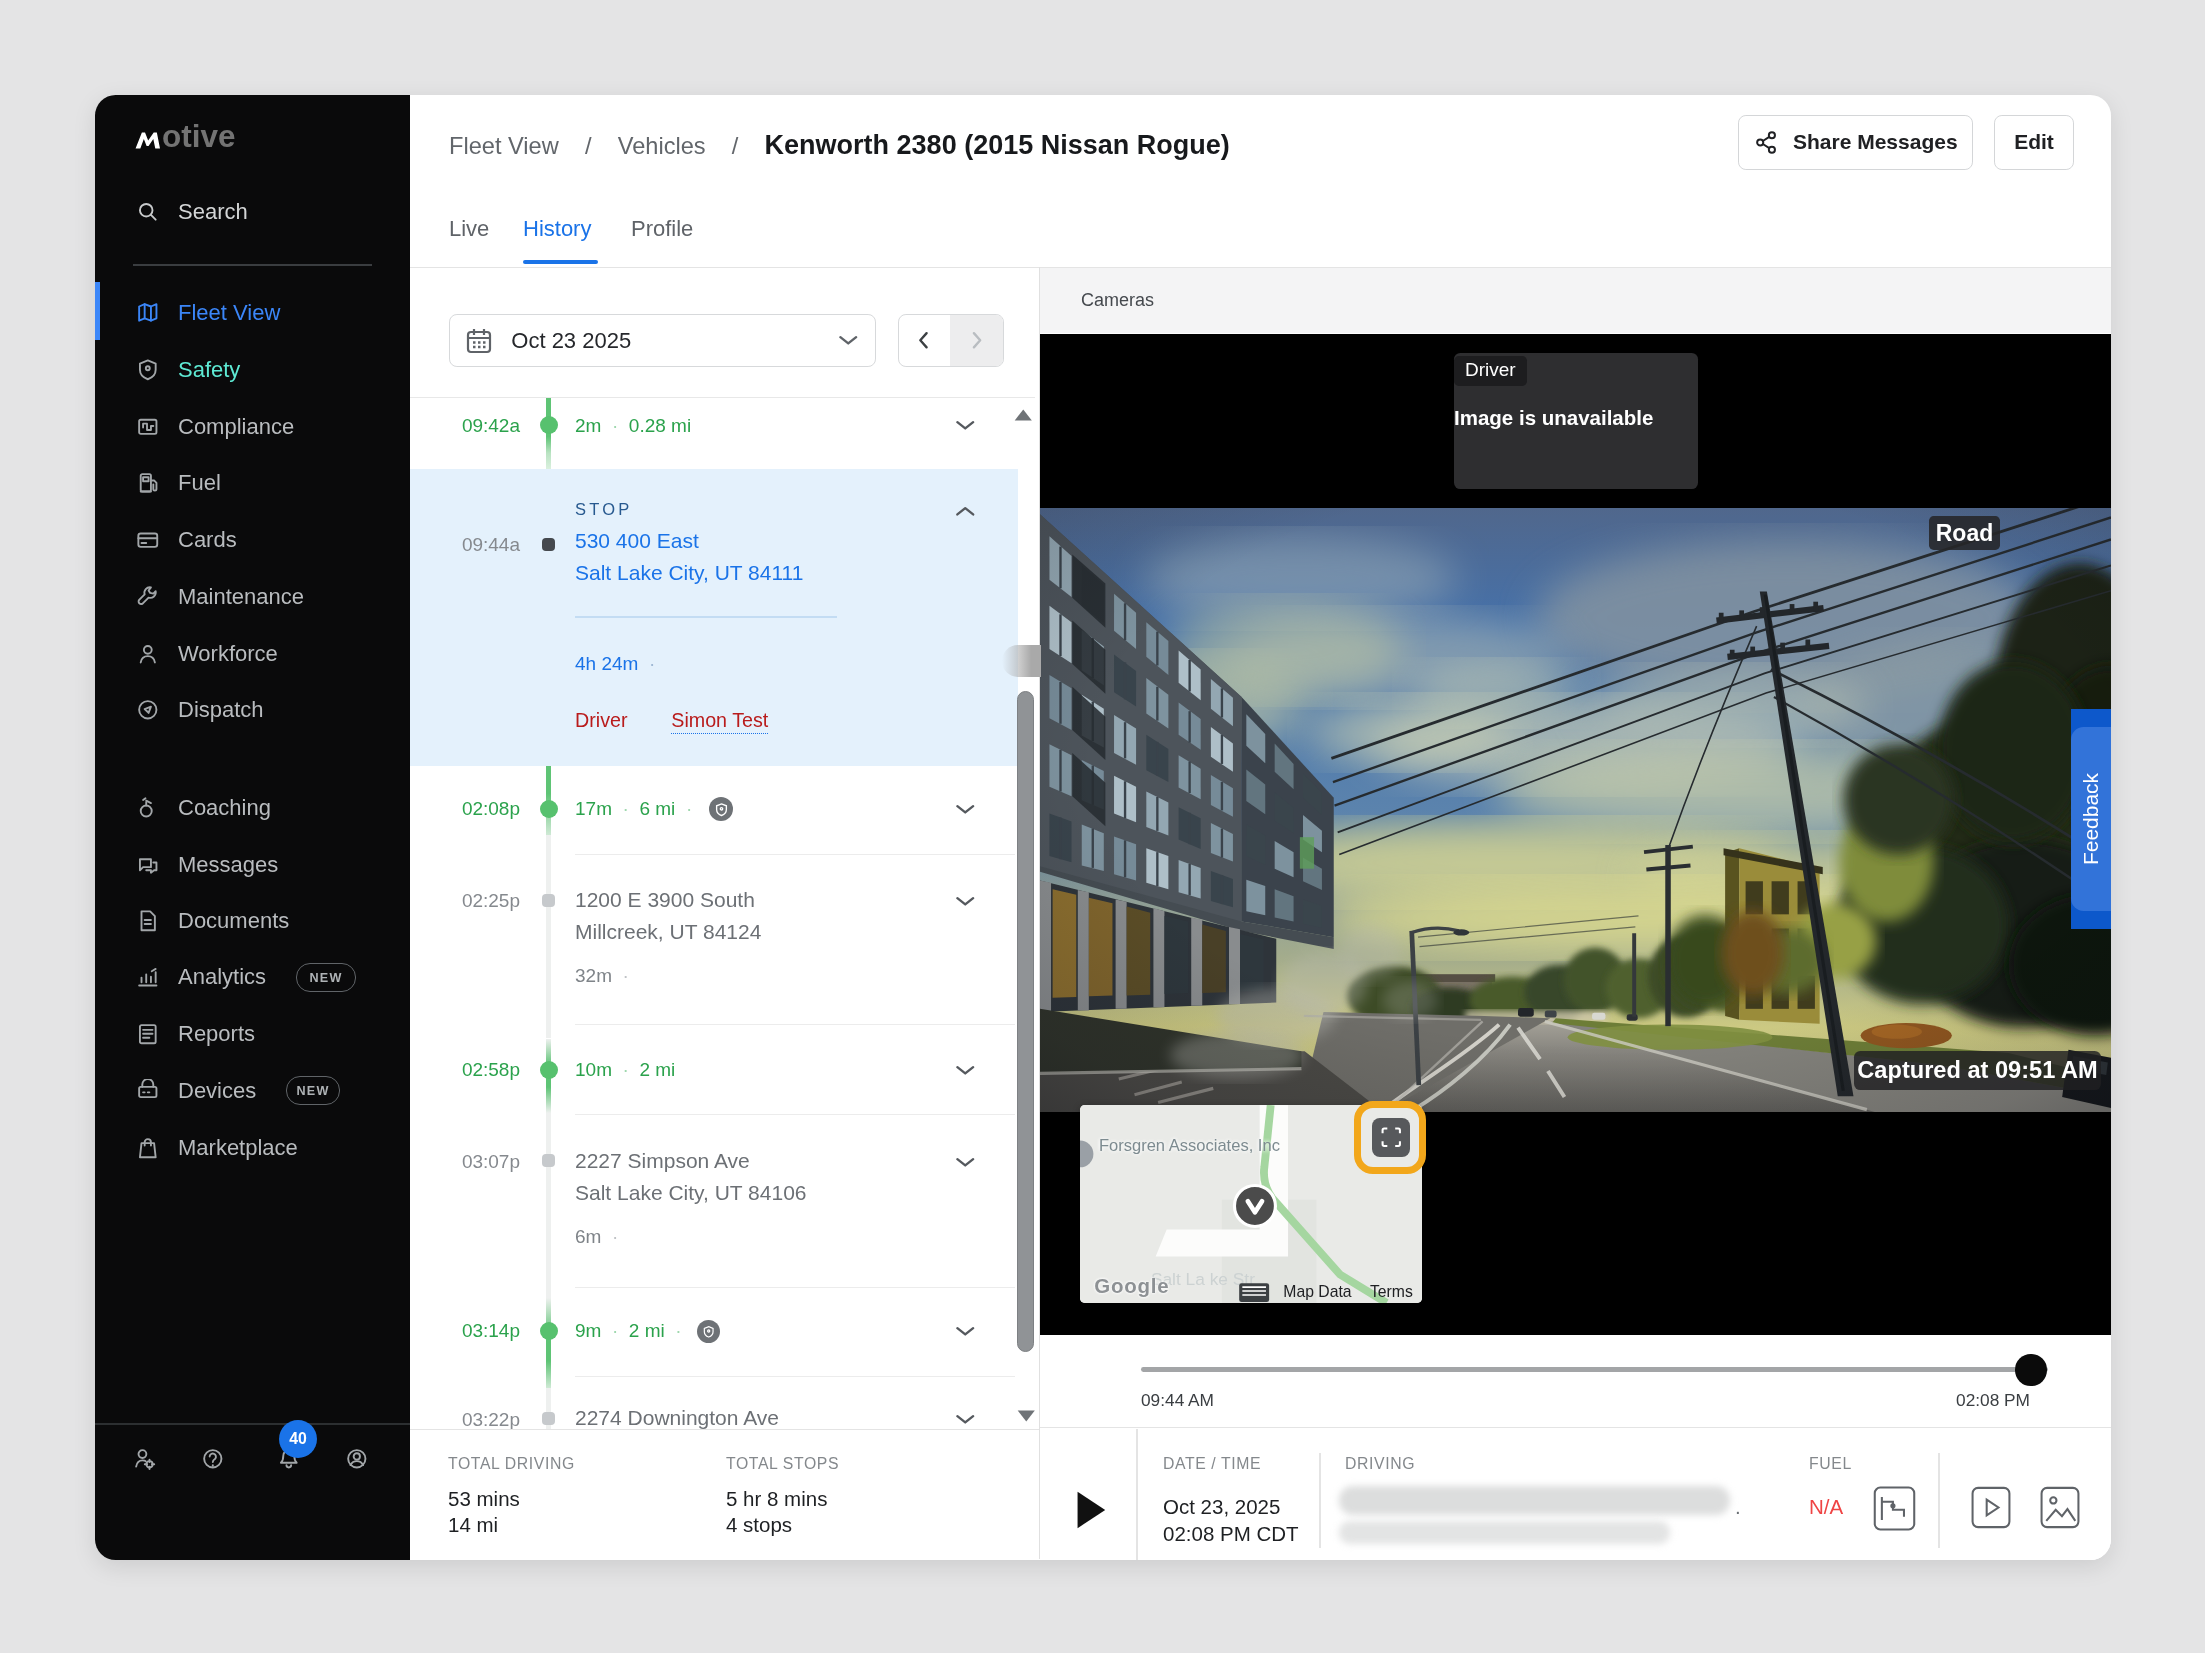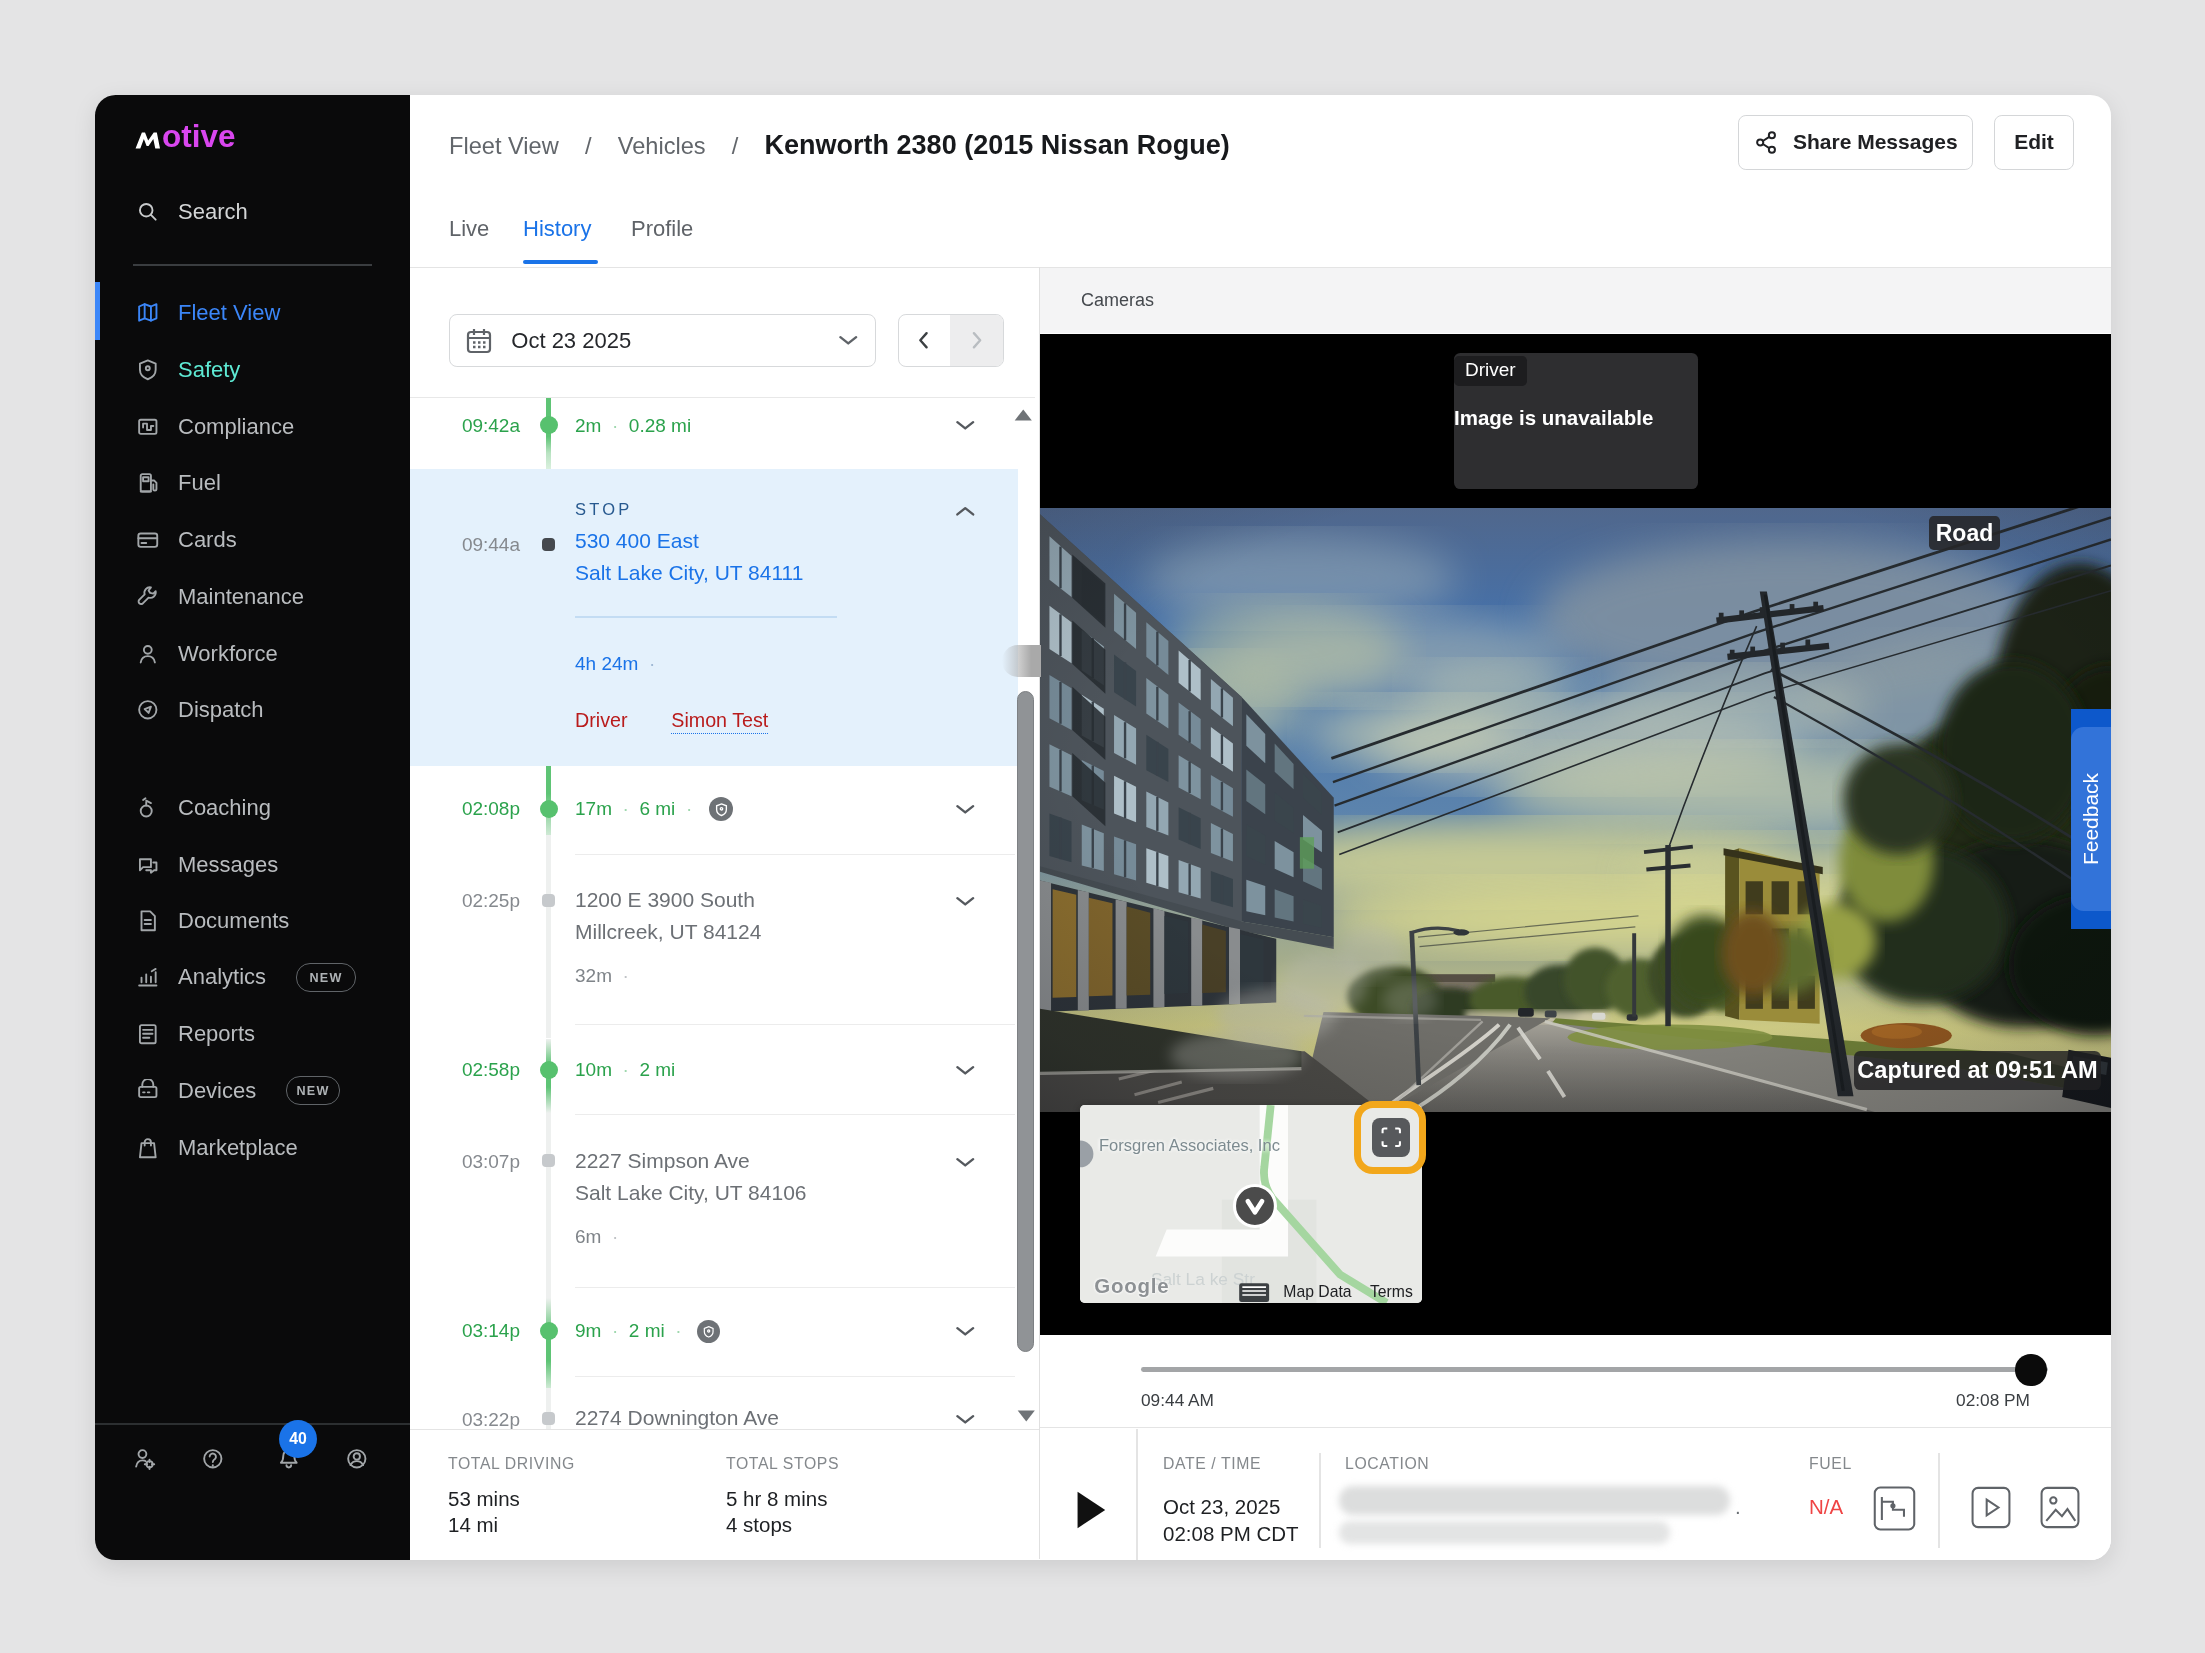--- a/index.html
+++ b/index.html
@@ -22,21 +22,21 @@
 .lab{position:absolute;font-size:15.8px;color:#84888c;letter-spacing:0.6px;white-space:nowrap}
 .val{position:absolute;font-size:20.5px;color:#1e2023;white-space:nowrap}
 .tl{position:absolute;left:451px;width:4.7px}
 .dotg{position:absolute;left:445px;width:18px;height:18px;border-radius:50%;background:#57c16e}
 .sqm{position:absolute;left:447px;width:13.4px;height:13.4px;border-radius:3.9px}
 </style></head><body>
 <div id="win">
 <div id="side">
       <div class="abs" style="left:39px;top:28px"><svg width="130" height="35" viewBox="0 0 165 44" fill="#fff">
           <path d="M2 32 L10 12 L14 12 L18 22 L25 12 L29 12 L33 32 L27 32 L24.5 20 L18.5 29 L16 29 L12.5 20 L8 32 Z"></path>
-        </svg><div style="position:absolute;left:28px;top:-4.7px;font-size:31.5px;font-weight:bold;color:#d946ef;letter-spacing:0px">otive</div></div>
+        </svg><div style="position:absolute;left:28px;top:-4.7px;font-size:31.5px;font-weight:bold;color:#737373;letter-spacing:0px">otive</div></div>
       <div class="sitem" style="top:94px">
         <span class="sic">
           <svg width="23.6" height="23.6" viewBox="0 0 30 30" fill="none" stroke="#c7c9cb" stroke-width="2.4" stroke-linecap="round" stroke-linejoin="round">
             <circle cx="13" cy="13" r="8"></circle>
             <path d="M19 19l6 6"></path>
           </svg>
         </span>
         <span class="stx" style="color:#d3d5d6">Search</span>
       </div>
       <div class="abs" style="left:38px;top:169px;width:239px;height:1.6px;background:#3a3d40"></div>
@@ -617,21 +617,21 @@
     <div class="abs" style="left:1833px;top:1295px;width:102px;text-align:right;font-size:17.3px;color:#3a3e42">02:08 PM</div>
     <div class="abs" style="left:945px;top:1332px;width:1071px;height:133px;background:#fff;border-top:1.6px solid #e4e4e4"></div>
     <svg class="abs" style="left:981px;top:1396px" width="30" height="38" viewBox="0 0 38 48">
       <polygon points="2,1 37,24 2,47" fill="#111"></polygon>
     </svg>
     <div class="abs" style="left:1041px;top:1334px;width:1.6px;height:131px;background:#e4e4e4"></div>
     <div class="lab" style="left:1068px;top:1360px">DATE / TIME</div>
     <div class="val" style="left:1068px;top:1400px">Oct 23, 2025</div>
     <div class="val" style="left:1068px;top:1427px">02:08 PM CDT</div>
     <div class="abs" style="left:1224px;top:1358px;width:1.6px;height:95px;background:#e4e4e4"></div>
-    <div class="lab" style="left:1250px;top:1360px">LOCATION</div>
+    <div class="lab" style="left:1250px;top:1360px">DRIVING</div>
     <div class="abs" style="left:1244px;top:1391px;width:391px;height:29px;background:#dcdddd;border-radius:14px;filter:blur(3.9px)"></div>
     <div class="abs" style="left:1244px;top:1426px;width:331px;height:23px;background:#e3e4e4;border-radius:11px;filter:blur(3.9px)"></div>
     <div class="val" style="left:1640px;top:1400px;color:#6a6f74">.</div>
     <div class="lab" style="left:1714px;top:1360px">FUEL</div>
     <div class="val" style="left:1714px;top:1400px;color:#ef4444">N/A</div>
     <svg class="abs" style="left:1778px;top:1391px" width="43" height="45" viewBox="0 0 54 57" fill="none" stroke="#5f6368" stroke-width="2.6">
       <rect x="2" y="2" width="50" height="53" rx="7"></rect>
       <path d="M11 14v29M11 20h14v10h14v9"></path>
       <circle cx="25" cy="25" r="2" fill="#5f6368"></circle>
     </svg>

